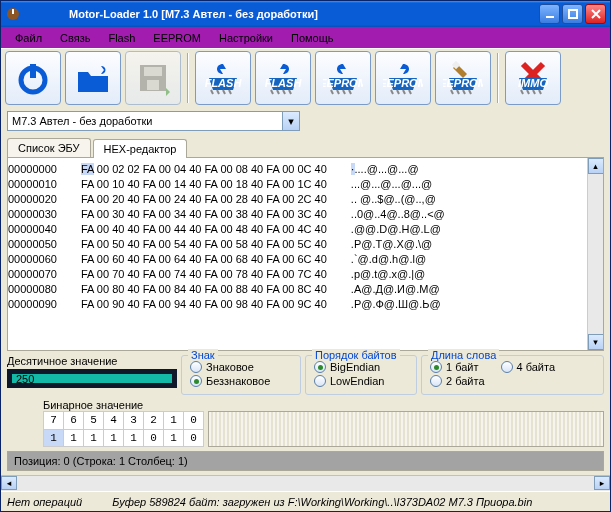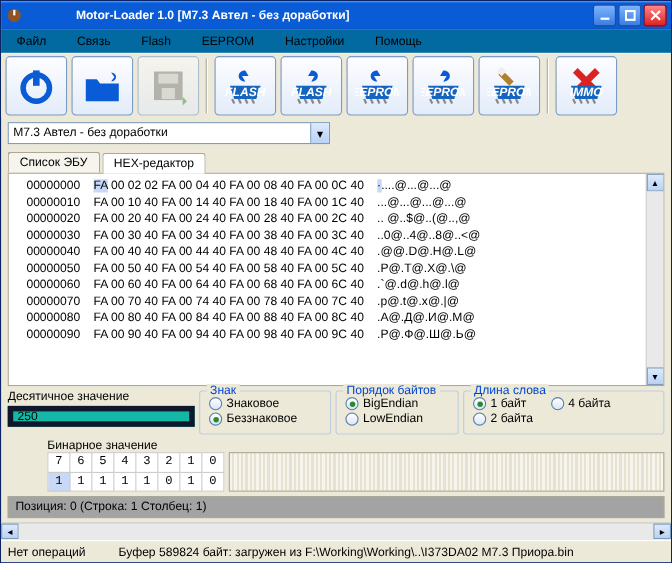--- a/index.html
+++ b/index.html
@@ -3,35 +3,35 @@
 <meta charset="utf-8">
 <style>
   * { box-sizing: border-box; font-family: Tahoma, sans-serif; font-size: 11px; }
   body { margin: 0; background: #ece9d8; width: 611px; height: 512px; overflow: hidden; }
   .window { width: 611px; height: 512px; border: 1px solid #0a246a; display: flex; flex-direction: column; background: #ece9d8; }
   .titlebar { height: 26px; background: linear-gradient(to bottom, #3a95ff 0%, #0a5bd6 8%, #0a5bd6 50%, #0a5bd6 92%, #084db5 100%); color: #fff; display: flex; align-items: center; padding: 0 4px; font-weight: bold; font-size: 13px; gap: 44px; }
   .titlebar .t-icon { width: 16px; height: 16px; margin-right: 4px; display:inline-block; }
   .win-btns { margin-left: auto; display: flex; gap: 2px; }
   .win-btn { width: 21px; height: 20px; background: linear-gradient(to bottom,#7eb4ff,#3a7de0); border: 1px solid #1e4f9e; border-radius: 3px; display:flex; align-items:center; justify-content:center; color:#fff; font-weight:bold; cursor:pointer;}
   .win-btn.close { background: linear-gradient(to bottom,#f88,#d22); border-color:#a00;}
-  .menu { height: 22px; display: flex; align-items: center; padding: 0 6px; gap: 12px; background:#0369a1; border-bottom:1px solid #fff;}
+  .menu { height: 22px; display: flex; align-items: center; padding: 0 6px; gap: 2px; background:#a21caf; border-bottom:1px solid #fff;}
   .menu span { padding: 2px 8px; cursor: pointer; }
   .toolbar { height: 58px; display: flex; align-items: center; padding: 2px 4px; gap: 4px; background:#ece9d8; }
   .tbtn { width: 56px; height: 54px; border: 1px solid #7a9ac7; border-radius:4px; background: linear-gradient(to bottom,#fdfdff,#e3ecfa); display:flex; align-items:center; justify-content:center; cursor:pointer; }
   .tbtn svg { width: 40px; height: 40px; }
   .tbtn.disabled { opacity:.55; cursor:default;}
   .sep { width:2px; height:50px; border-left:1px solid #aaa; border-right:1px solid #fff; margin:0 2px;}
   .combo-row { padding: 4px 6px; display:flex; align-items:center;}
   .combo { width: 293px; height: 20px; border:1px solid #7f9db9; background:#fff; display:flex; align-items:center; padding:0 4px; position:relative;}
   .combo .arrow { position:absolute; right:0; top:0; width:17px; height:100%; background:linear-gradient(#dbeafe,#b9d2f5); border-left:1px solid #7f9db9; display:flex; align-items:center; justify-content:center;}
   .tabs { display:flex; padding: 0 6px; height: 22px; align-items:flex-end; }
   .tab { padding: 3px 10px; border:1px solid #aca899; border-bottom:none; background:#f6f4ec; border-radius:3px 3px 0 0; margin-right:2px; cursor:pointer;}
   .tab.active { background:#fff; position:relative; top:1px; z-index:2;}
   .hexpane { margin:0 6px; flex:1; border:1px solid #aca899; background:#fff; display:flex; flex-direction:column; overflow:hidden;}
-  .hexview { flex:0 0 auto; padding:4px 16px; font-family: 'Courier New', monospace; font-size:12px; white-space:pre; line-height:15px; display:flex;}
+  .hexview { flex:0 0 auto; padding:4px 0; font-family: 'Courier New', monospace; font-size:12px; white-space:pre; line-height:15px; display:flex;gap:12px;}
   .hexview .addr { color:#000;}
   .hexview .bytes { margin-left:12px;}
   .hexview .ascii { margin-left:12px;}
   .hexview .hl { background:#c8d8f7;}
   .scrollbar { width:16px; background:#efefef; border-left:1px solid #ccc; display:flex; flex-direction:column; align-items:center;}
   .sb-btn{width:16px;height:16px;background:linear-gradient(#dbeafe,#b9d2f5);border:1px solid #7f9db9;font-size:9px;display:flex;align-items:center;justify-content:center;cursor:pointer;}
   .sb-track{flex:1;width:16px;background:#e9e9e9;}
   .bottom-panel { margin:4px 6px 0 6px; display:flex; gap:4px;justify-content:space-between;}
   .grp { border:1px solid #bfcde0; border-radius:3px; padding:4px 8px 6px 8px; position:relative;}
   .grp .legend{ position:absolute; top:-7px; left:6px; background:#ece9d8; color:#0046d5; padding:0 3px;}
@@ -39,21 +39,21 @@
   .input { border:5px solid #0f172a; background:#14b8a6; height:19px; padding:0 4px; width:170px;}
   .radio { display:flex; align-items:center; gap:4px; cursor:pointer; padding:1px 0;}
   .radio .dot{width:12px;height:12px;border:1px solid #5b7fa8;border-radius:50%;background:linear-gradient(#fff,#d9e6f7);display:flex;align-items:center;justify-content:center;}
   .radio.sel .dot::after{content:'';width:5px;height:5px;border-radius:50%;background:#2b8a2b;}
   .bitgrid { margin:4px 6px 0 6px;padding-left:36px;}
   table.bits { border-collapse:collapse; background:#fff;}
   table.bits td{ border:1px solid #ccc; width:20px; height:17px; text-align:center; font-family:'Courier New',monospace; font-size:11px;}
   table.bits td.sel{ background:#c8d8f7;}
   .sliderbar{ flex:1; border:1px solid #aca899; margin-left:4px; height:36px; background:repeating-linear-gradient(to right,#f6f4ec,#f6f4ec 2px,#e6e2d0 2px,#e6e2d0 4px);}
   .pos-row { margin:4px 6px; border:1px solid #aca899; background:#a3a3a3; padding:3px 6px;}
-  .status { height:20px; border-top:1px solid #fff; display:flex; align-items:center; padding:0 6px; gap: 30px; background:#ece9d8; font-size:11px;}
+  .status { height:20px; border-top:1px solid #fff; display:flex; align-items:center; padding:0 6px; gap: 30px; background:#ece9d8; font-size:11px;font-style:italic;}
   .hexcols{display:flex; flex:1;}
   .hexbody{flex:1;}
   .hscroll{height:16px;border-top:1px solid #c0c0c0; background:#e9e9e9; display:flex;}
   .hscroll .sb-btn{height:14px;}
   .hscroll .sb-track{flex:1;height:14px;}
   .bitwrap{display:flex;align-items:stretch;}
 </style>
 </head>
 <body>
 

